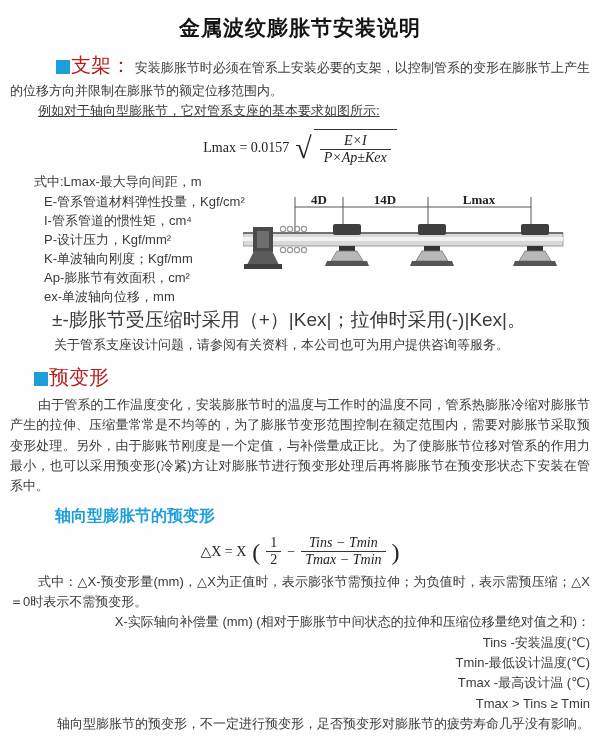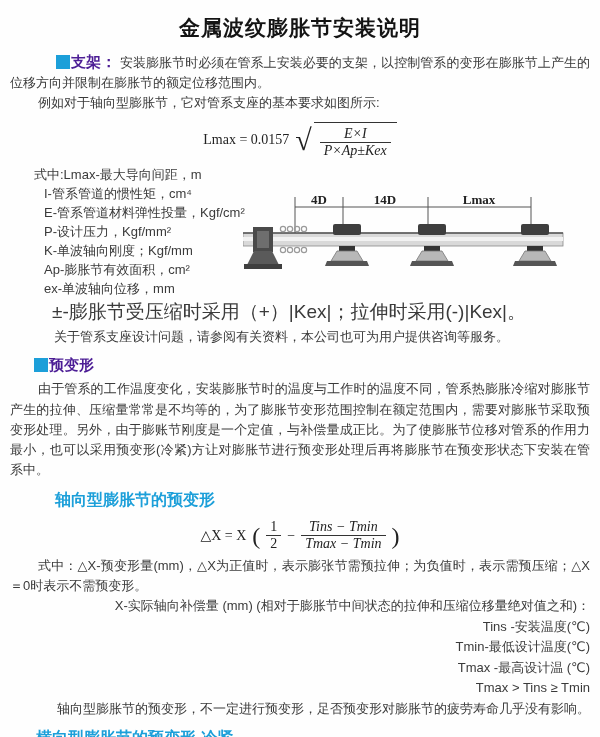--- a/index.html
+++ b/index.html
@@ -6,23 +6,23 @@
   .page{
     position:relative;width:600px;height:737px;margin:0 auto;background:#fefefe;
     font-family:"Liberation Sans","DejaVu Sans",sans-serif;color:#3a3a3a;overflow:hidden;
   }
   .title{
     text-align:center;font-size:21px;font-weight:bold;color:#141414;
     margin:14px 0 8px;letter-spacing:1px;
   }
   .bt{margin:0 10px;font-size:13px;line-height:1.55;text-align:justify;color:#3a3a3a;}
   .support-p{text-indent:46px;margin-top:8px;}
-  .example-p{text-indent:28px;}
+  .example-p{text-indent:28px;text-decoration:underline;}
   .sq{display:inline-block;width:14px;height:14px;background:#1c9fd9;vertical-align:-2px;margin-right:1px;}
-  .sec-head{color:#4c1d95;font-size:15px;font-weight:bold;}
+  .sec-head{color:#b91c1c;font-size:20px;font-weight:normal;}
   .sec-line{margin:10px 10px 4px 34px;}
   
   .formula{display:flex;justify-content:center;align-items:center;gap:6px;
     font-family:"Liberation Serif","DejaVu Serif",serif;font-size:14px;color:#222;margin:8px 0 4px;}
   .f-bold{font-weight:normal;}
   .frac{display:inline-block;text-align:center;vertical-align:middle;line-height:1.15;}
   .frac .num{display:block;border-bottom:1px solid #333;padding:0 4px;}
   .frac .den{display:block;padding:0 4px;}
   .radical{font-size:30px;line-height:.85;margin-right:-4px;color:#222;}
   .root-body{border-top:1.5px solid #333;padding:3px 6px 0;}
@@ -60,22 +60,22 @@
     <span class="root-body">
       <span class="frac it">
         <span class="num">E×I</span>
         <span class="den">P×Ap±Kex</span>
       </span>
     </span>
   </div>
 
   <ul class="defs">
     <li>式中:Lmax-最大导向间距，m</li>
+    <li class="sub">E-管系管道材料弹性投量，Kgf/cm²</li>
     <li class="sub">I-管系管道的惯性矩，cm⁴</li>
-    <li class="sub">E-管系管道材料弹性投量，Kgf/cm²</li>
     <li class="sub">P-设计压力，Kgf/mm²</li>
     <li class="sub">K-单波轴向刚度；Kgf/mm</li>
     <li class="sub">Ap-膨胀节有效面积，cm²</li>
     <li class="sub">ex-单波轴向位移，mm</li>
   </ul>
   <p class="pm-p">±-膨胀节受压缩时采用（+）|Kex|；拉伸时采用(-)|Kex|。</p>
   <p class="note-p">关于管系支座设计问题，请参阅有关资料，本公司也可为用户提供咨询等服务。</p>
 
   <div class="diagram">
     <svg width="352" height="96" viewBox="0 0 352 96">

